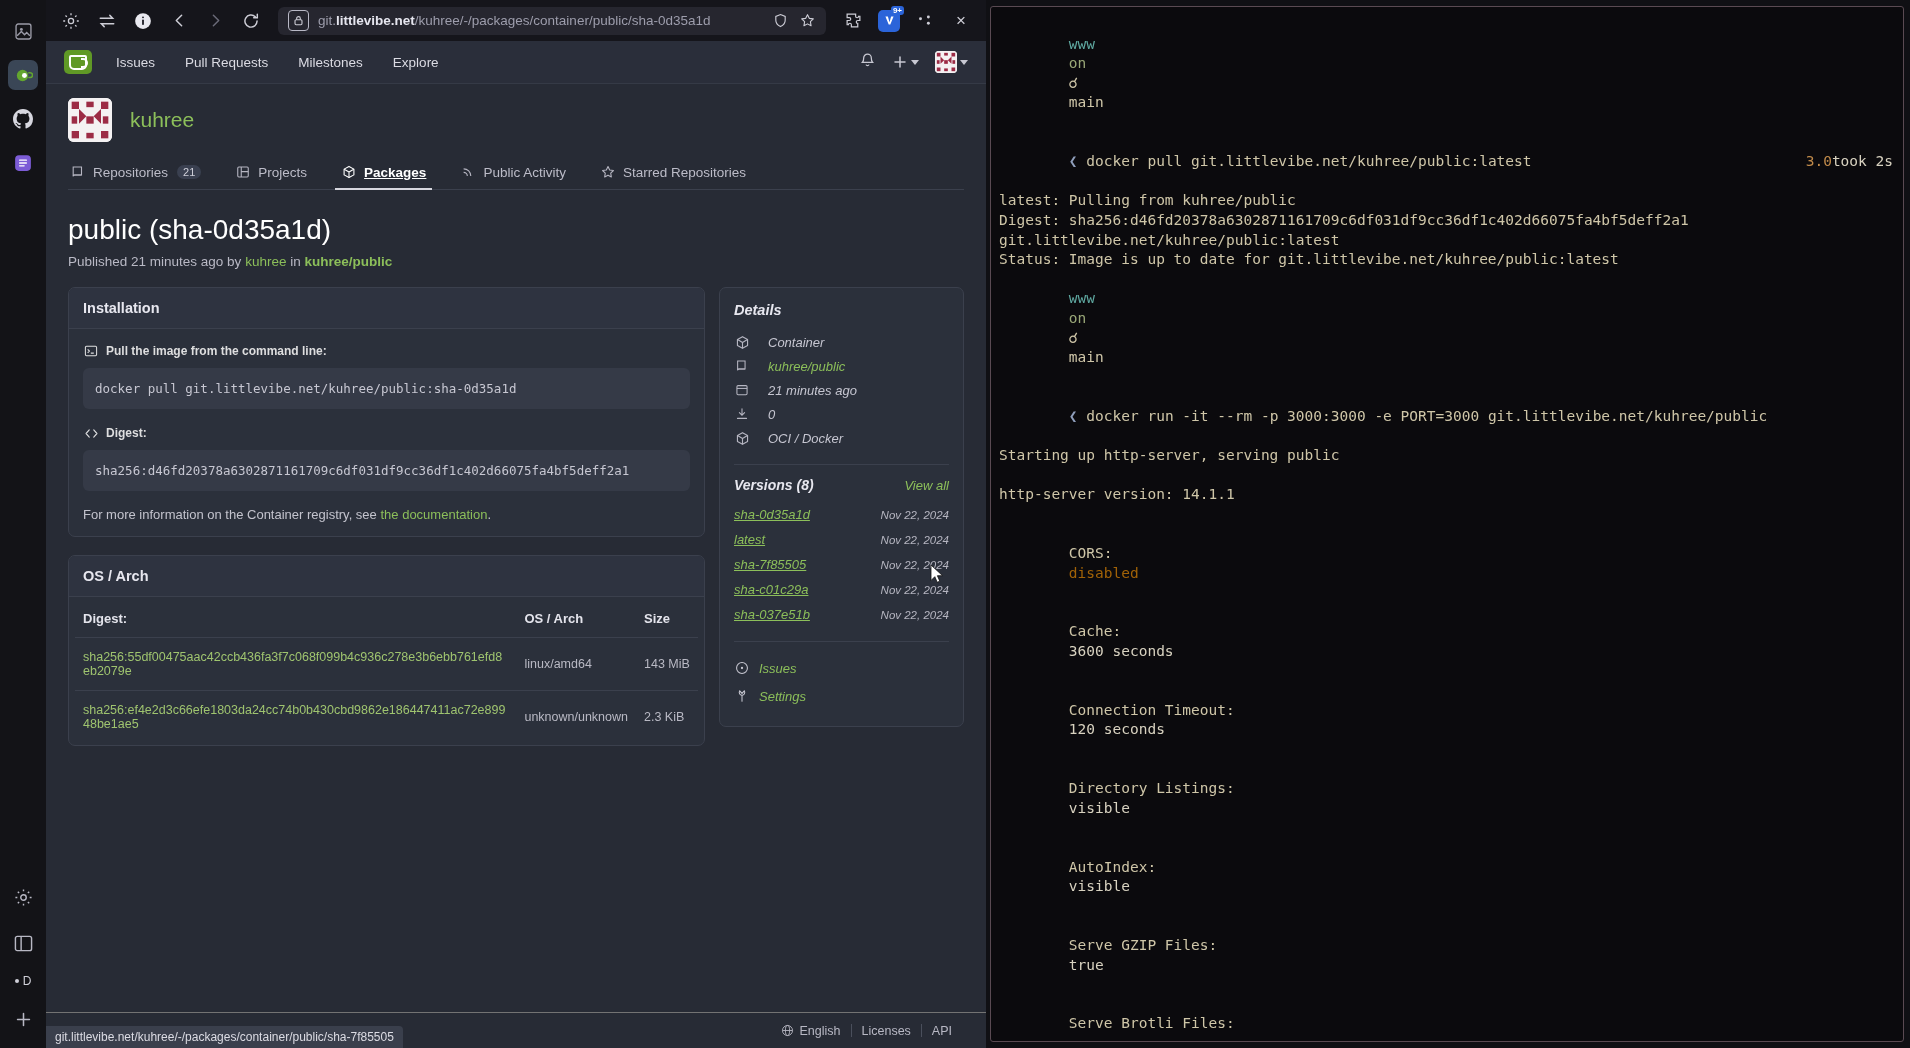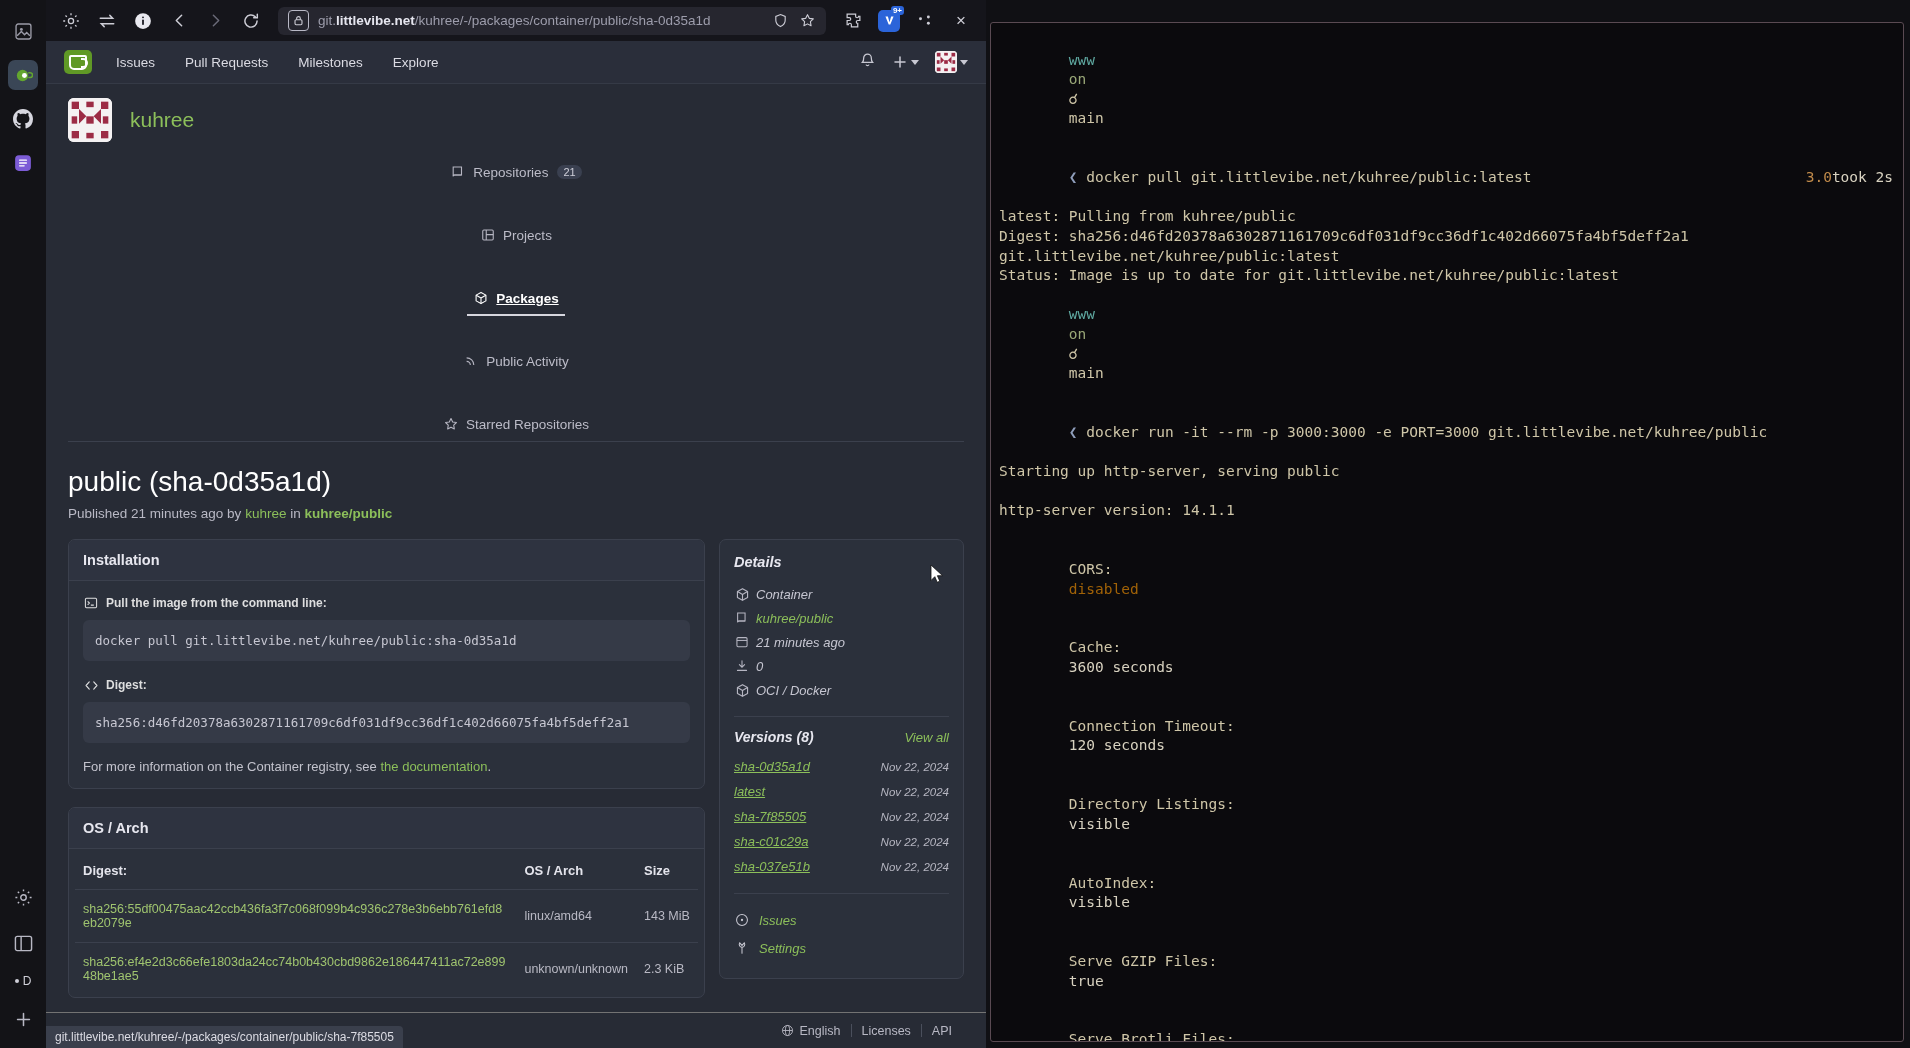--- a/index.html
+++ b/index.html
@@ -97,22 +97,22 @@
     background: #f2f2f4; display: block;
   }
 
   
   .gt-body { flex: 1 1 auto; background: #272b35; overflow: hidden; position: relative; }
   .owner-row { display: flex; align-items: center; gap: 18px; padding: 14px 0 10px 22px; }
   .avatar-lg { width: 44px; height: 44px; border-radius: 6px; overflow: hidden; background: #fff; }
   .owner-name { color: #8cbf5a; font-size: 21px; }
 
   .tabs {
-    display: flex; align-items: center; gap: 30px;
-    border-bottom: 1px solid #3b404d; margin: 4px 22px 0 22px; padding-left: 0; flex-direction: column;
+    display: flex; align-items: flex-start; gap: 30px;
+    border-bottom: 1px solid #3b404d; margin: 4px 22px 0 22px; padding-left: 0;
   }
   .tab {
     display: flex; align-items: center; gap: 7px; padding: 8px 2px 9px 2px;
     color: #bcbcc8; font-size: 13.5px; position: relative; white-space: nowrap;
   }
   .tab.active { color: #ffffff; font-weight: bold; text-decoration: underline; }
   .tab.active::after {
     content: ""; position: absolute; left: -4px; right: -4px; bottom: -1px;
     height: 2px; background: #d6d6de;
   }
@@ -157,21 +157,21 @@
     border-bottom: 1px solid #3b404d;
   }
   table.osarch tr:last-child td { border-bottom: none; }
   table.osarch td.digest { color: #9fc46f; word-break: break-all; }
   .th-os, .td-os { width: 100px; }
   .th-size, .td-size { width: 62px; }
 
   
   .side-card { border: 1px solid #3b404d; border-radius: 7px; background: #2b303b; padding: 14px 14px 16px 14px; font-style: italic; }
   .side-title { color: #e7e7ef; font-size: 14.5px; font-weight: bold; margin-bottom: 12px; }
-  .detail-row { display: flex; align-items: center; gap: 6px; color: #c6c6d1; font-size: 13px; padding: 4px 0; }
+  .detail-row { display: flex; align-items: center; gap: 18px; color: #c6c6d1; font-size: 13px; padding: 4px 0; }
   .detail-row a { color: #8cbf5a; text-decoration: none; }
   .hr { height: 1px; background: #3b404d; margin: 14px 0 12px 0; }
   .versions-head { display: flex; align-items: center; justify-content: space-between; margin-bottom: 9px; }
   .versions-head .vt { color: #e7e7ef; font-size: 14px; font-weight: bold; }
   .versions-head .va { color: #8cbf5a; font-size: 13px; text-decoration: none; }
   .ver-row { display: flex; align-items: center; justify-content: space-between; padding: 5px 0; }
   .ver-row .vn { color: #8cbf5a; font-size: 13px; }
   .ver-row .vd { color: #b5b5c0; font-size: 11.5px; }
   .link-row { display: flex; align-items: center; gap: 9px; padding: 6px 0; color: #8cbf5a; font-size: 13px; }
   .icn { width: 16px; height: 16px; flex: 0 0 16px; color: #b6b6c2; display: flex; align-items: center; justify-content: center; }
@@ -188,21 +188,21 @@
   .status-url {
     position: absolute; left: 0; bottom: 0; background: #3a3f4c; color: #dcdce4;
     font-size: 12px; padding: 4px 9px; border-top-right-radius: 4px; z-index: 5;
     white-space: nowrap;
   }
 
   
   .cursor { position: absolute; left: 884px; top: 480px; z-index: 40; pointer-events: none; }
 
   
-  .term-wrap { flex: 1 1 auto; padding: 6px 6px 6px 4px; display: flex; margin-top: 16px; }
+  .term-wrap { flex: 1 1 auto; padding: 6px 6px 6px 4px; display: flex; }
   .term {
     flex: 1 1 auto; background: #0b0a0d; border: 1px solid #5a4a52;
     border-radius: 3px; padding: 8px 4px 8px 4px; overflow: hidden;
     font-family: "DejaVu Sans Mono", monospace; font-size: 14.5px; line-height: 19.6px;
     position: relative;
   }
   .term-line { white-space: pre-wrap; word-break: break-all; padding-left: 4px; color: #cfc6a8; }
   .c-host { color: #5fa8a0; }
   .c-on { color: #9aa878; }
   .c-branch { color: #cfc6a8; }

